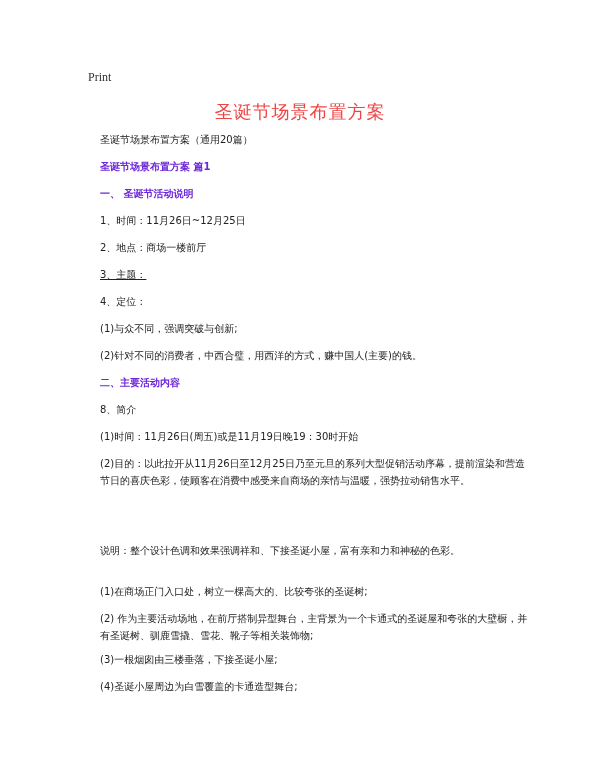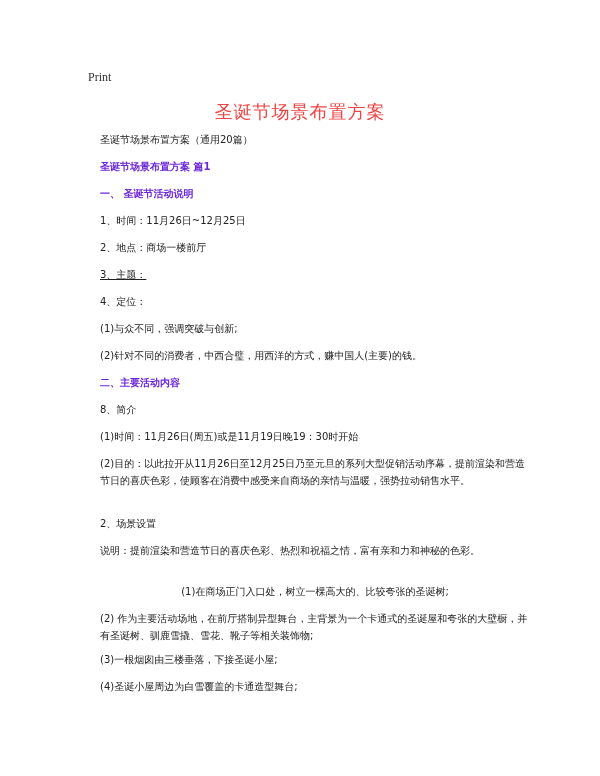--- a/index.html
+++ b/index.html
@@ -28,19 +28,18 @@
   <div class="line" style="top:239px;">2、地点：商场一楼前厅</div>
   <div class="line" style="top:266px;text-decoration:underline;">3、主题：</div>
   <div class="line" style="top:293px;">4、定位：</div>
   <div class="line" style="top:320px;">(1)与众不同，强调突破与创新;</div>
   <div class="line" style="top:347px;">(2)针对不同的消费者，中西合璧，用西洋的方式，赚中国人(主要)的钱。</div>
 
   <div class="line bold" style="top:374px;">二、主要活动内容</div>
   <div class="line" style="top:401px;">8、简介</div>
   <div class="line" style="top:428px;">(1)时间：11月26日(周五)或是11月19日晚19：30时开始</div>
   <div class="line" style="top:455px;">(2)目的：以此拉开从11月26日至12月25日乃至元旦的系列大型促销活动序幕，提前渲染和营造节日的喜庆色彩，使顾客在消费中感受来自商场的亲情与温暖，强势拉动销售水平。</div>
-  <div class="line" style="top:515px;">2、场景设置</div>
-  <div class="line" style="top:542px;">说明：提前渲染和营造节日的喜庆色彩、热烈和祝福之情，富有亲和力和神秘的色彩。</div>
-  <div class="line" style="top:583px;text-align:center;">(1)在商场正门入口处，树立一棵高大的、比较夸张的圣诞树;</div>
+  <div class="line" style="top:542px;">说明：整个设计色调和效果强调祥和、下接圣诞小屋，富有亲和力和神秘的色彩。</div>
+  <div class="line" style="top:583px;">(1)在商场正门入口处，树立一棵高大的、比较夸张的圣诞树;</div>
   <div class="line" style="top:610px;">(2) 作为主要活动场地，在前厅搭制异型舞台，主背景为一个卡通式的圣诞屋和夸张的大壁橱，并有圣诞树、驯鹿雪撬、雪花、靴子等相关装饰物;</div>
   <div class="line" style="top:651px;">(3)一根烟囱由三楼垂落，下接圣诞小屋;</div>
   <div class="line" style="top:678px;">(4)圣诞小屋周边为白雪覆盖的卡通造型舞台;</div>
 </div>
 
 </body></html>

